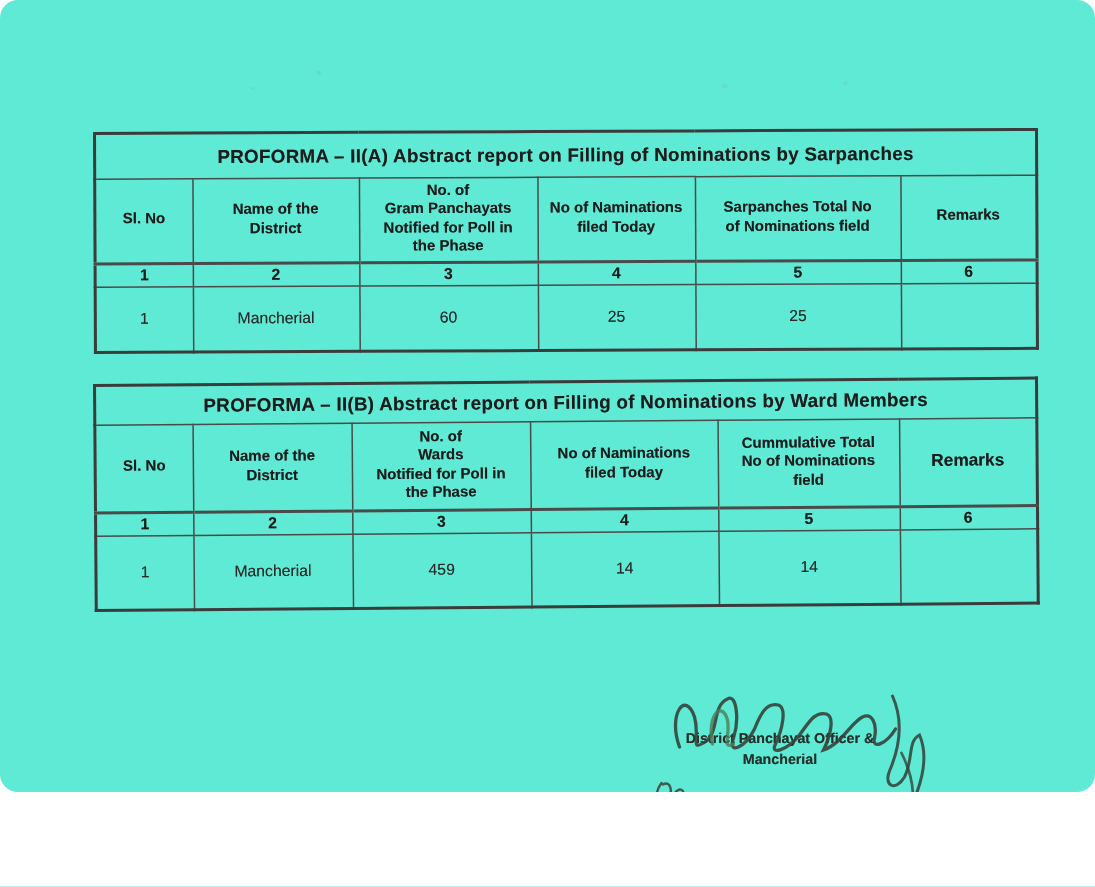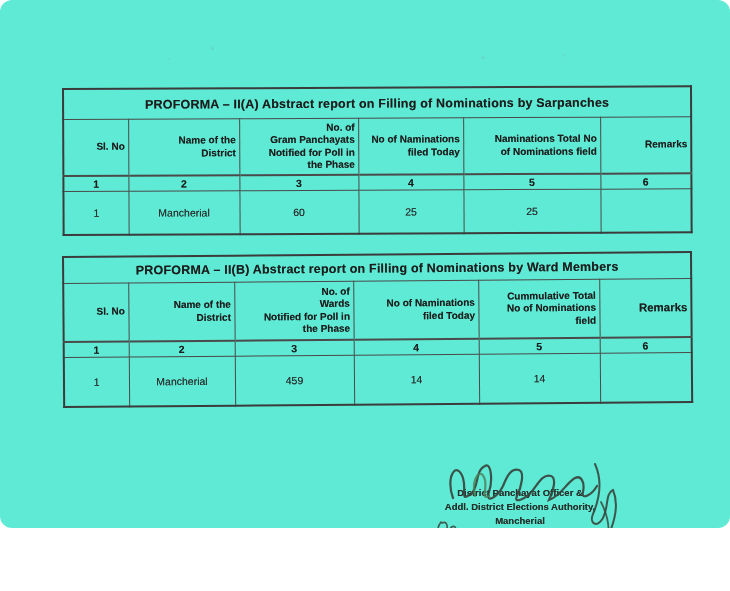--- a/index.html
+++ b/index.html
@@ -35,21 +35,20 @@
     height:26px;
     letter-spacing:0.2px;
   }
   .t1 .title-cell{height:27px;}
   .t2 .title-cell{height:23px;}
   tr.headers th{
     font-size:10px;
     font-weight:bold;
     line-height:12.5px;
     white-space:pre-line;
-    text-align:right;
   }
   .t1 tr.headers th{height:53px;}
   .t2 tr.headers th{height:55px;}
   .t2 tr.headers th.big{font-size:11.5px;}
   tr.colnums td{
     font-size:10.5px;
     font-weight:bold;
     height:14px;
     padding:0 3px;
     border-top-width:2px;
@@ -111,21 +110,21 @@
         <tr class="headers">
           <th>Sl. No</th>
           <th>Name of the
 District</th>
           <th>No. of
 Gram Panchayats
 Notified for Poll in
 the Phase</th>
           <th>No of Naminations
 filed Today</th>
-          <th>Naminations Total No
+          <th>Sarpanches Total No
 of Nominations field</th>
           <th>Remarks</th>
         </tr>
         <tr class="colnums">
           <td>1</td>
           <td>2</td>
           <td>3</td>
           <td>4</td>
           <td>5</td>
           <td>6</td>
@@ -186,21 +185,20 @@
           <td>14</td>
           <td>14</td>
           <td></td>
         </tr>
       </tbody>
     </table>
   </div>
 
   <div class="signature">
     <div>District Panchayat Officer &amp;</div>
-    <div>Addl. District Elections Authority,</div>
     <div>Mancherial</div>
   </div>
 
   <svg class="sig-svg" width="240" height="110" viewBox="0 0 240 110">
 
     <path d="M38,46 C30,24 42,8 48,26 C52,40 44,50 56,42 C64,36 60,18 70,14
              C76,10 78,28 74,40 C70,52 82,46 88,34 C92,24 96,16 104,18
              C110,20 106,36 102,44 C98,52 110,48 118,38 C124,30 128,22 136,24
              C142,26 138,40 134,48 C146,44 152,30 160,26 C166,23 170,30 168,40
              C166,48 176,44 182,34" fill="none" stroke="#37423b" stroke-width="2.2" stroke-linecap="round" opacity="0.9"></path>

